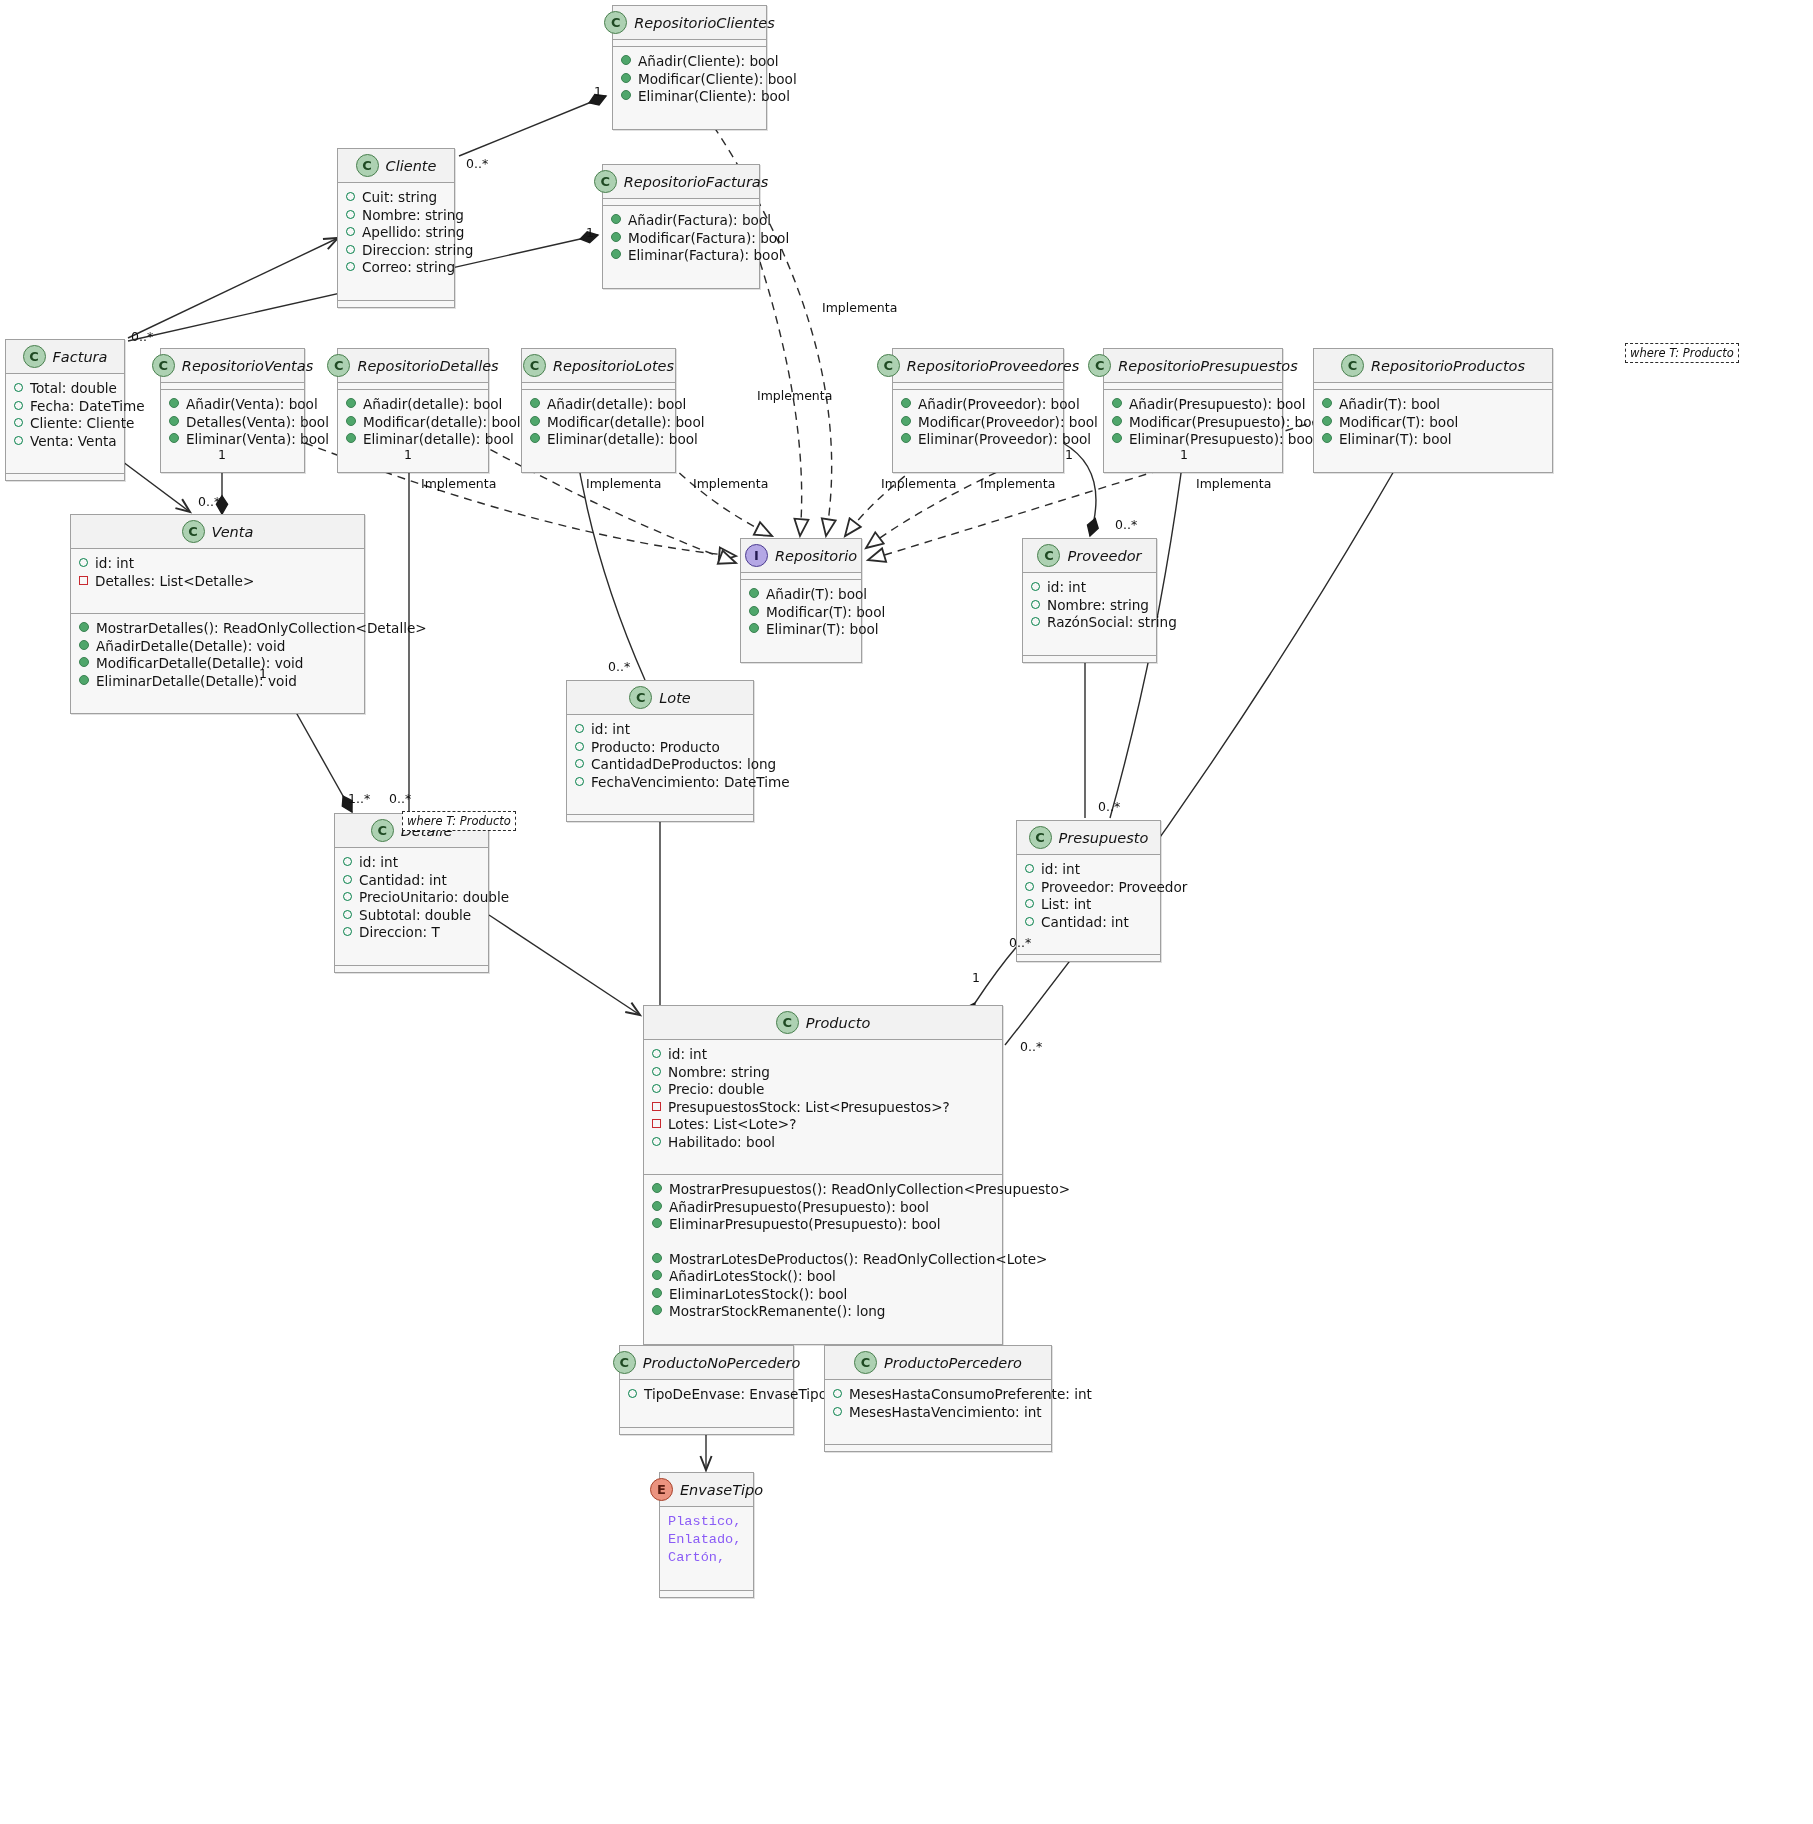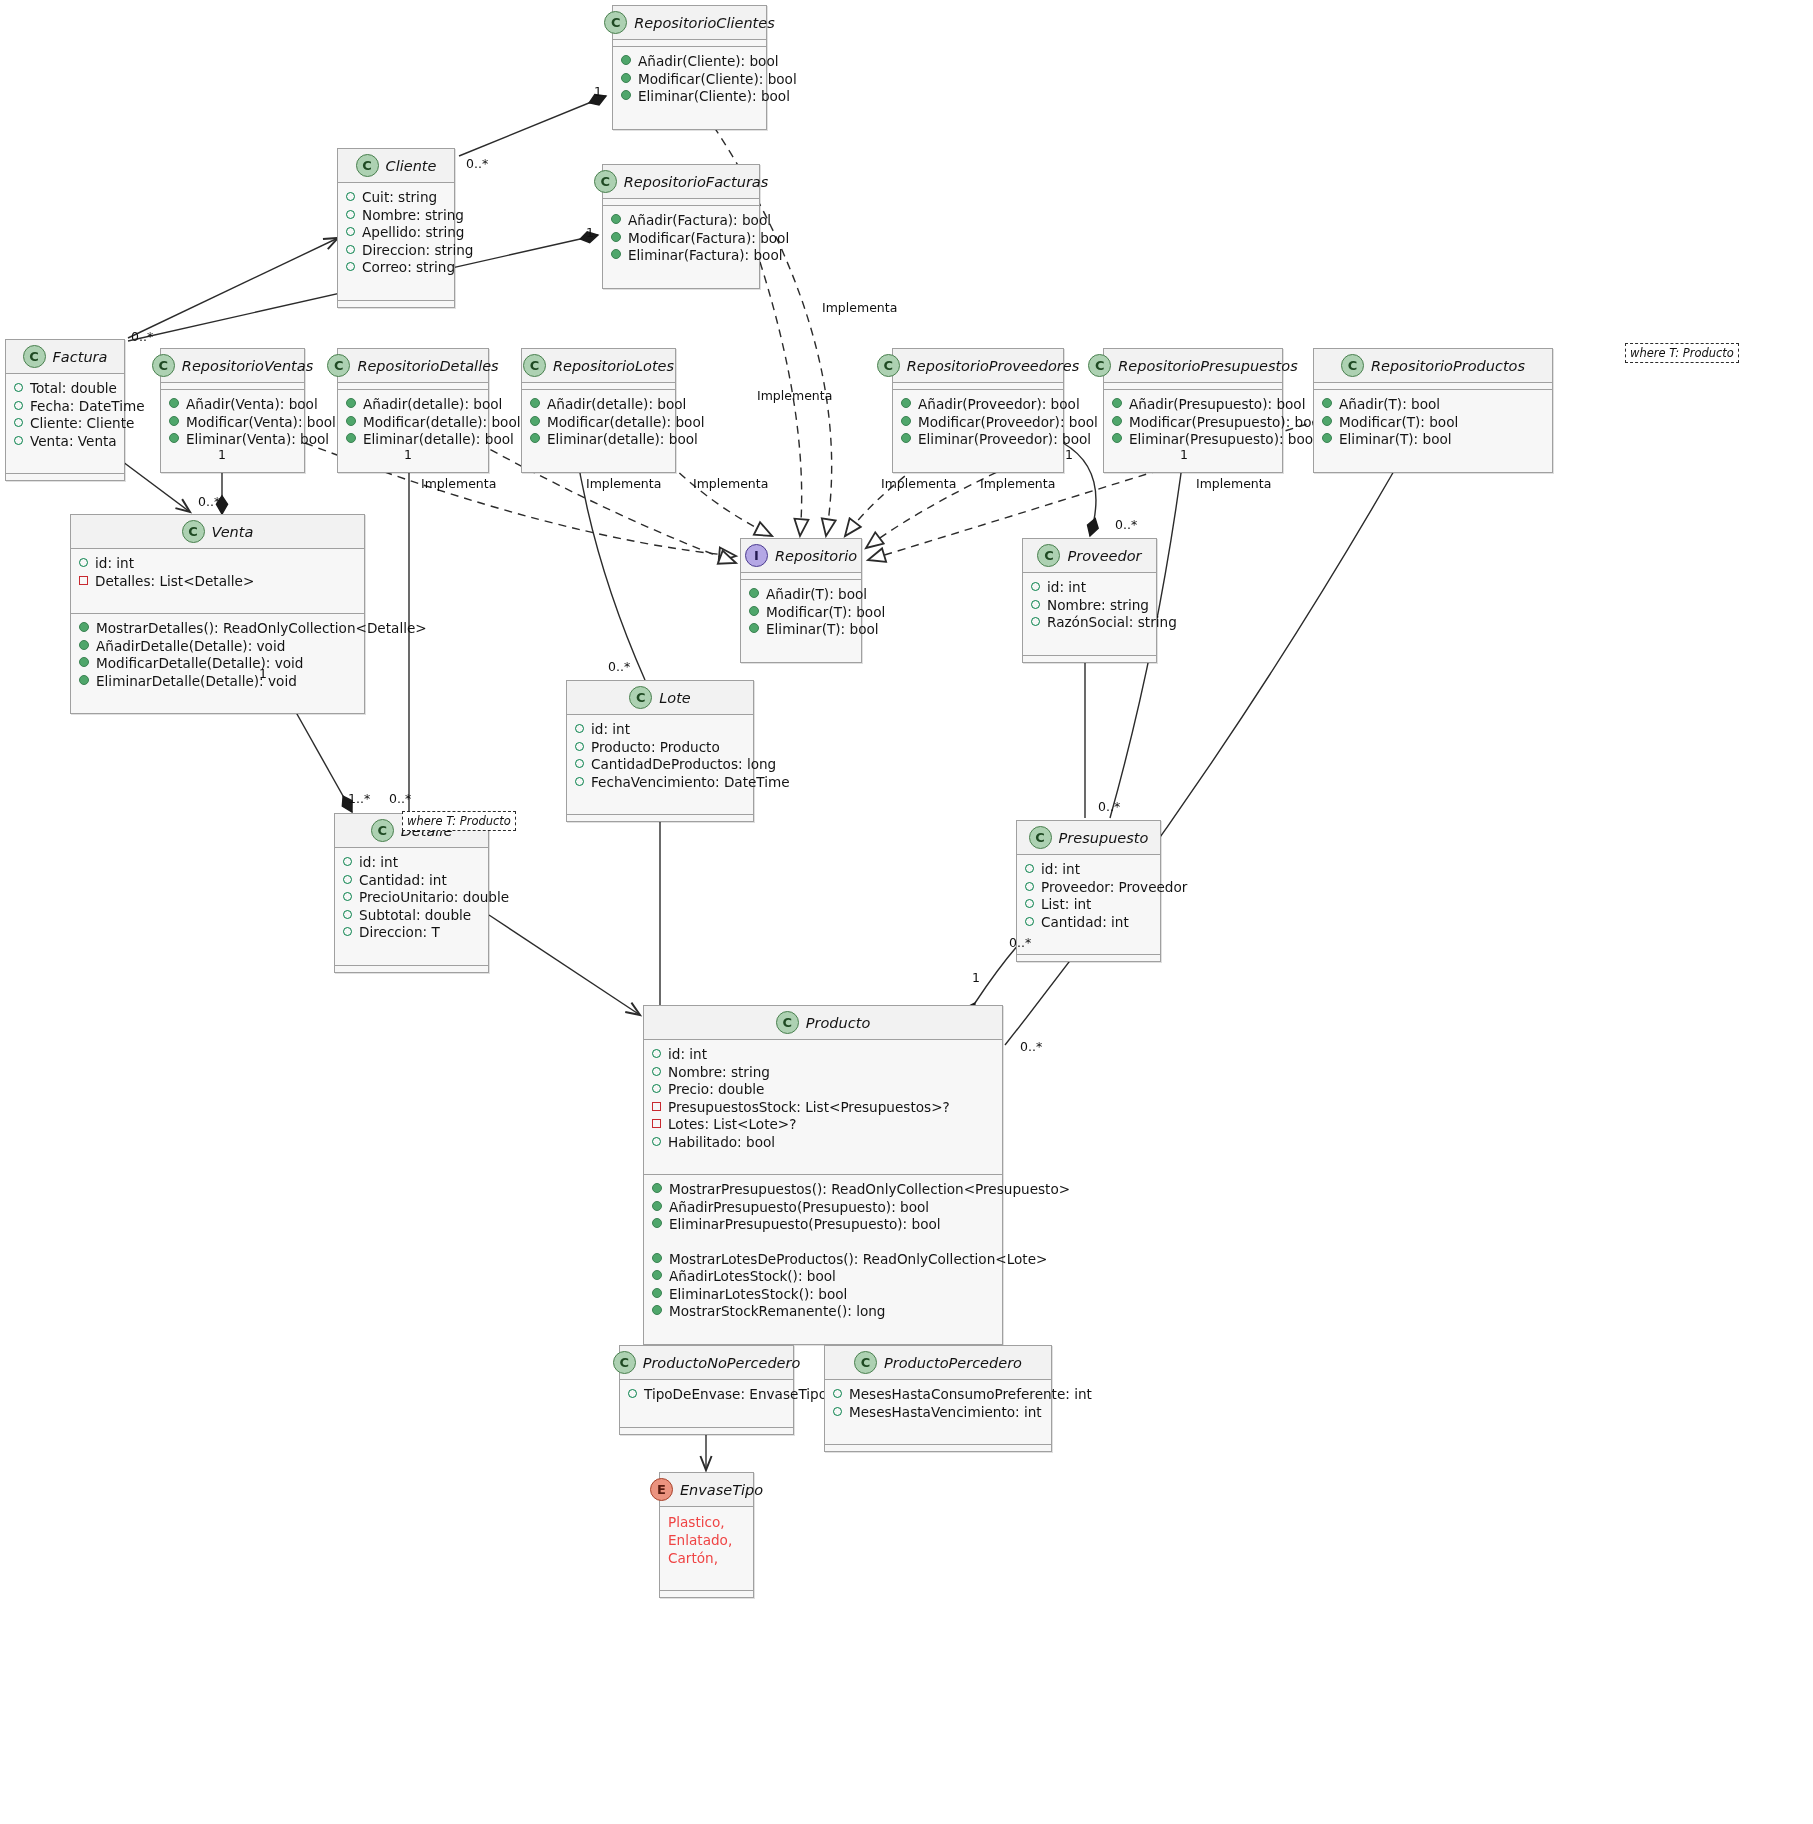--- a/index.html
+++ b/index.html
@@ -27,21 +27,21 @@
 
   .m{flex:0 0 auto;position:relative;top:-1px;}
   .m.field{width:7px;height:7px;border-radius:50%;border:1.4px solid #038048;background:transparent;}
   .m.priv{width:7px;height:7px;border:1.4px solid #C82930;background:transparent;border-radius:0;}
   .m.meth{width:8px;height:8px;border-radius:50%;background:#4FA66B;border:1px solid #3a8252;}
 
   .note{position:absolute;background:#ffffff;border:1px dashed #2b2b2b;
         font-size:11.5px;font-style:italic;color:#101010;padding:2px 4px;white-space:nowrap;}
 
   .lbl{position:absolute;font-size:12.5px;color:#101010;white-space:nowrap;}
-  .enumline{font-size:13.6px;color:#ef4444;line-height:18px;white-space:nowrap;}
+  .enumline{font-size:13.6px;color:#8b5cf6;line-height:18px;white-space:nowrap;font-family:Liberation Mono, monospace;}
 </style>
 </head>
 <body>
 
 <div id="canvas">
 
   <svg class="edges" viewBox="0 0 1813 1824">
     <defs>
       <marker id="arrowOpen" markerWidth="14" markerHeight="14" refX="11" refY="5" orient="auto">
         <path d="M1,1 L11,5 L1,9" fill="none" stroke="#2b2b2b" stroke-width="1.4"></path>
@@ -209,21 +209,21 @@
           <span class="name">RepositorioVentas</span>
         </div>
         <div class="sec empty"></div>
         <div class="sec">
           <div class="row">
             <span class="m meth"></span>
             <span>Añadir(Venta): bool</span>
           </div>
           <div class="row">
             <span class="m meth"></span>
-            <span>Modificar(Venta): bool</span>
+            <span>Detalles(Venta): bool</span>
           </div>
           <div class="row">
             <span class="m meth"></span>
             <span>Eliminar(Venta): bool</span>
           </div>
         </div>
       </div>
       <div class="cls" style="left: 337px; top: 348px; width: 152px;">
         <div class="hdr">
           <span class="badge c">C</span>

